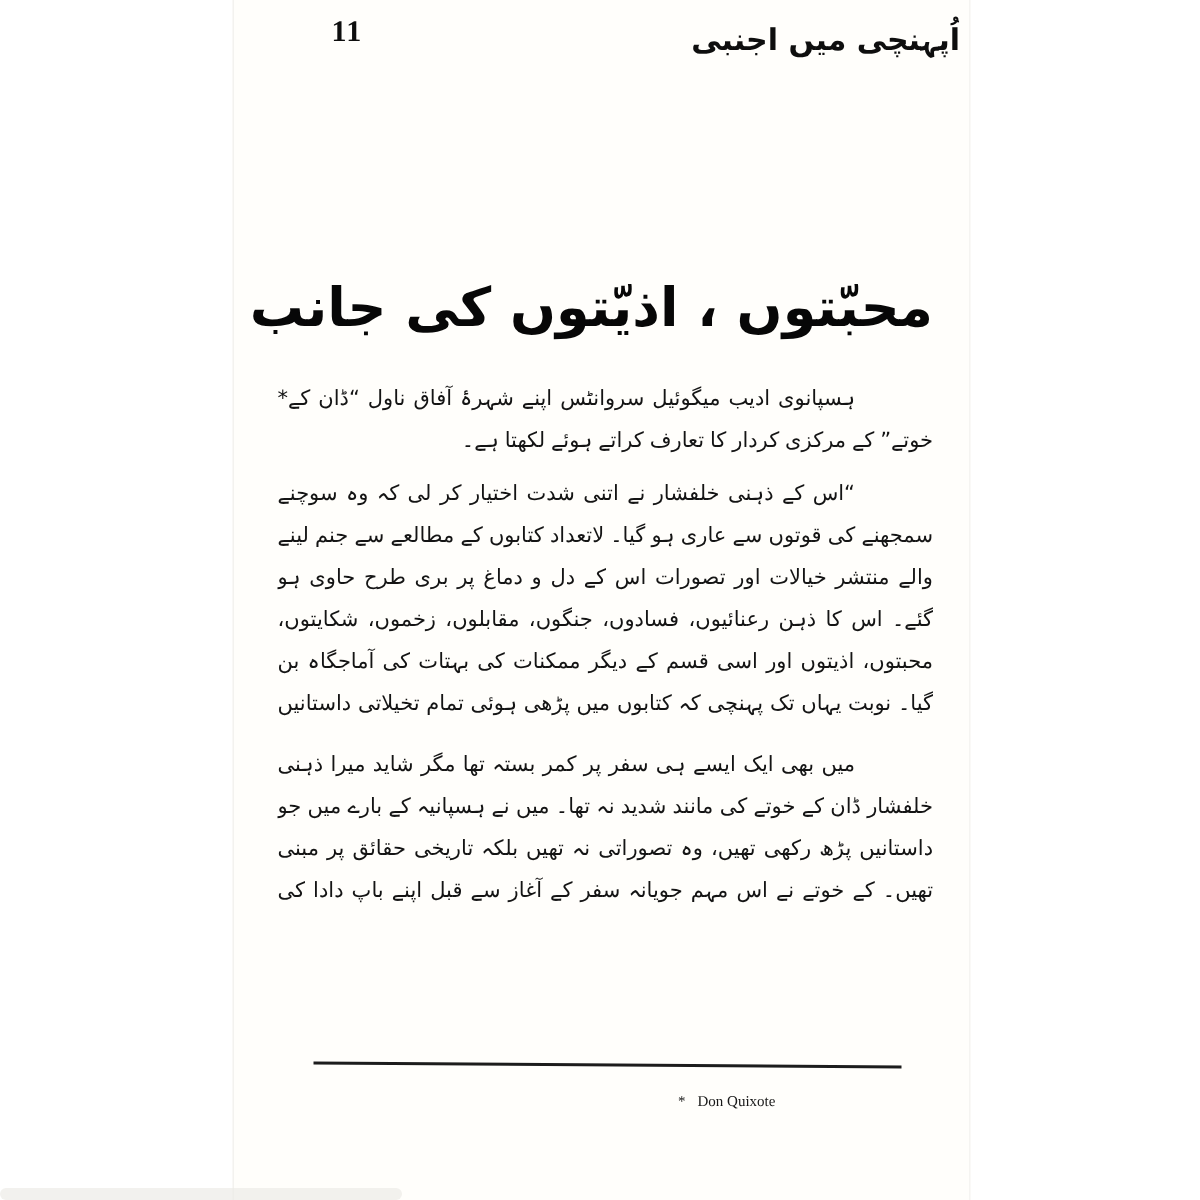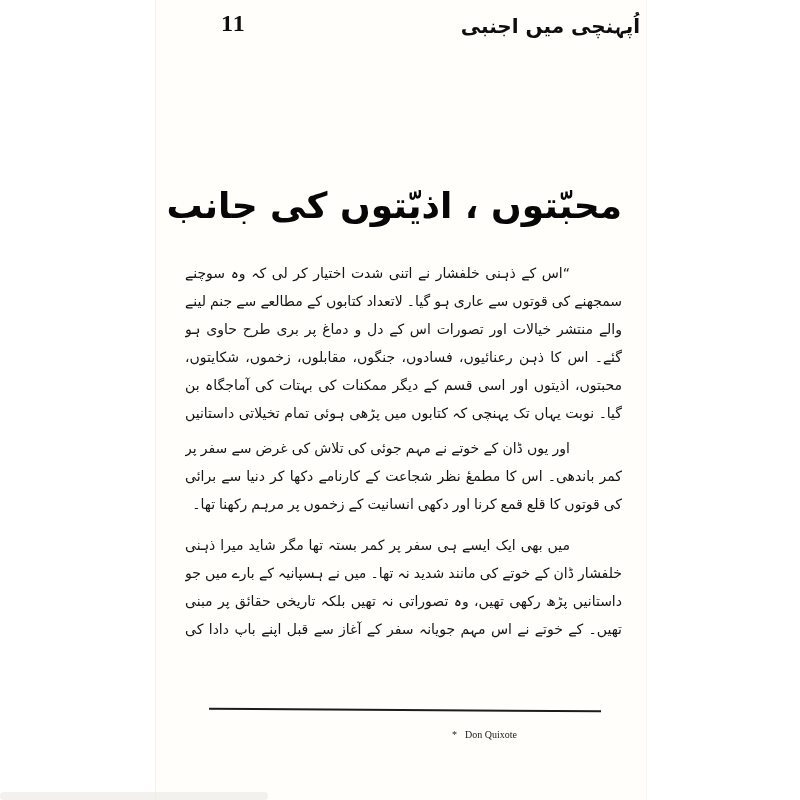--- a/index.html
+++ b/index.html
@@ -30,21 +30,21 @@
     opacity: .65;
     border-radius: 4px;
   }
 
   
   .page-number {
     position: absolute;
     left: 221px; top: 10px;
     font-family: "Liberation Serif", serif;
     font-weight: bold;
-    font-size: 24px;
+    font-size: 20px;
     letter-spacing: 1px;
     color: #0e0e0e;
   }
   .running-title {
     position: absolute;
     right: 160px; top: 14px;
     direction: rtl;
     font-weight: bold;
     font-size: 20px;
     color: #0e0e0e;
@@ -110,24 +110,24 @@
 <div class="scan-sheet"></div>
 <div class="scan-smudge"></div>
 
 <div class="page-number">11</div>
 
 <div class="running-title" dir="rtl">اُپہنچی میں اجنبی</div>
 
 <h1 class="chapter-title" dir="rtl">محبّتوں ، اذیّتوں کی جانب</h1>
 
 <div class="body-column">
+  <p class="para para-intro" dir="rtl">ہسپانوی ادیب میگوئیل سروانٹس اپنے شہرۂ آفاق ناول “ڈان کے* خوتے” کے مرکزی کردار کا تعارف کراتے ہوئے لکھتا ہے۔</p>
 
   <p class="para para-quote" dir="rtl">“اس کے ذہنی خلفشار نے اتنی شدت اختیار کر لی کہ وہ سوچنے سمجھنے کی قوتوں سے عاری ہو گیا۔ لاتعداد کتابوں کے مطالعے سے جنم لینے والے منتشر خیالات اور تصورات اس کے دل و دماغ پر بری طرح حاوی ہو گئے۔ اس کا ذہن رعنائیوں، فسادوں، جنگوں، مقابلوں، زخموں، شکایتوں، محبتوں، اذیتوں اور اسی قسم کے دیگر ممکنات کی بہتات کی آماجگاہ بن گیا۔ نوبت یہاں تک پہنچی کہ کتابوں میں پڑھی ہوئی تمام تخیلاتی داستانیں اسے مستند تاریخ کی مانند حقائق پر مبنی نظر آنے لگیں۔”</p>
 
-  <p class="para para-journey" dir="rtl">اور یوں ڈان کے خوتے نے مہم جوئی کی تلاش کی غرض سے سفر پر کمر باندھی۔ اس کا مطمعٔ نظر شجاعت کے کارنامے دکھا کر دنیا سے برائی کی قوتوں کا قلع قمع کرنا اور دکھی انسانیت کے زخموں پر مرہم رکھنا تھا۔</p>
 
   <p class="para para-narrator" dir="rtl">میں بھی ایک ایسے ہی سفر پر کمر بستہ تھا مگر شاید میرا ذہنی خلفشار ڈان کے خوتے کی مانند شدید نہ تھا۔ میں نے ہسپانیہ کے بارے میں جو داستانیں پڑھ رکھی تھیں، وہ تصوراتی نہ تھیں بلکہ تاریخی حقائق پر مبنی تھیں۔ کے خوتے نے اس مہم جویانہ سفر کے آغاز سے قبل اپنے باپ دادا کی قدیم اور بوسیدہ زرہ بکتر نکال کر پہنی اور میں نے سامان کا تھیلا چند کتابوں، ایک پرانی پوستین اور دو</p>
 </div>
 
 <div class="footnote-rule"></div>
 <div class="footnote">
   <span class="marker">*</span><span>Don Quixote</span>
 </div>
 
 </body></html>

